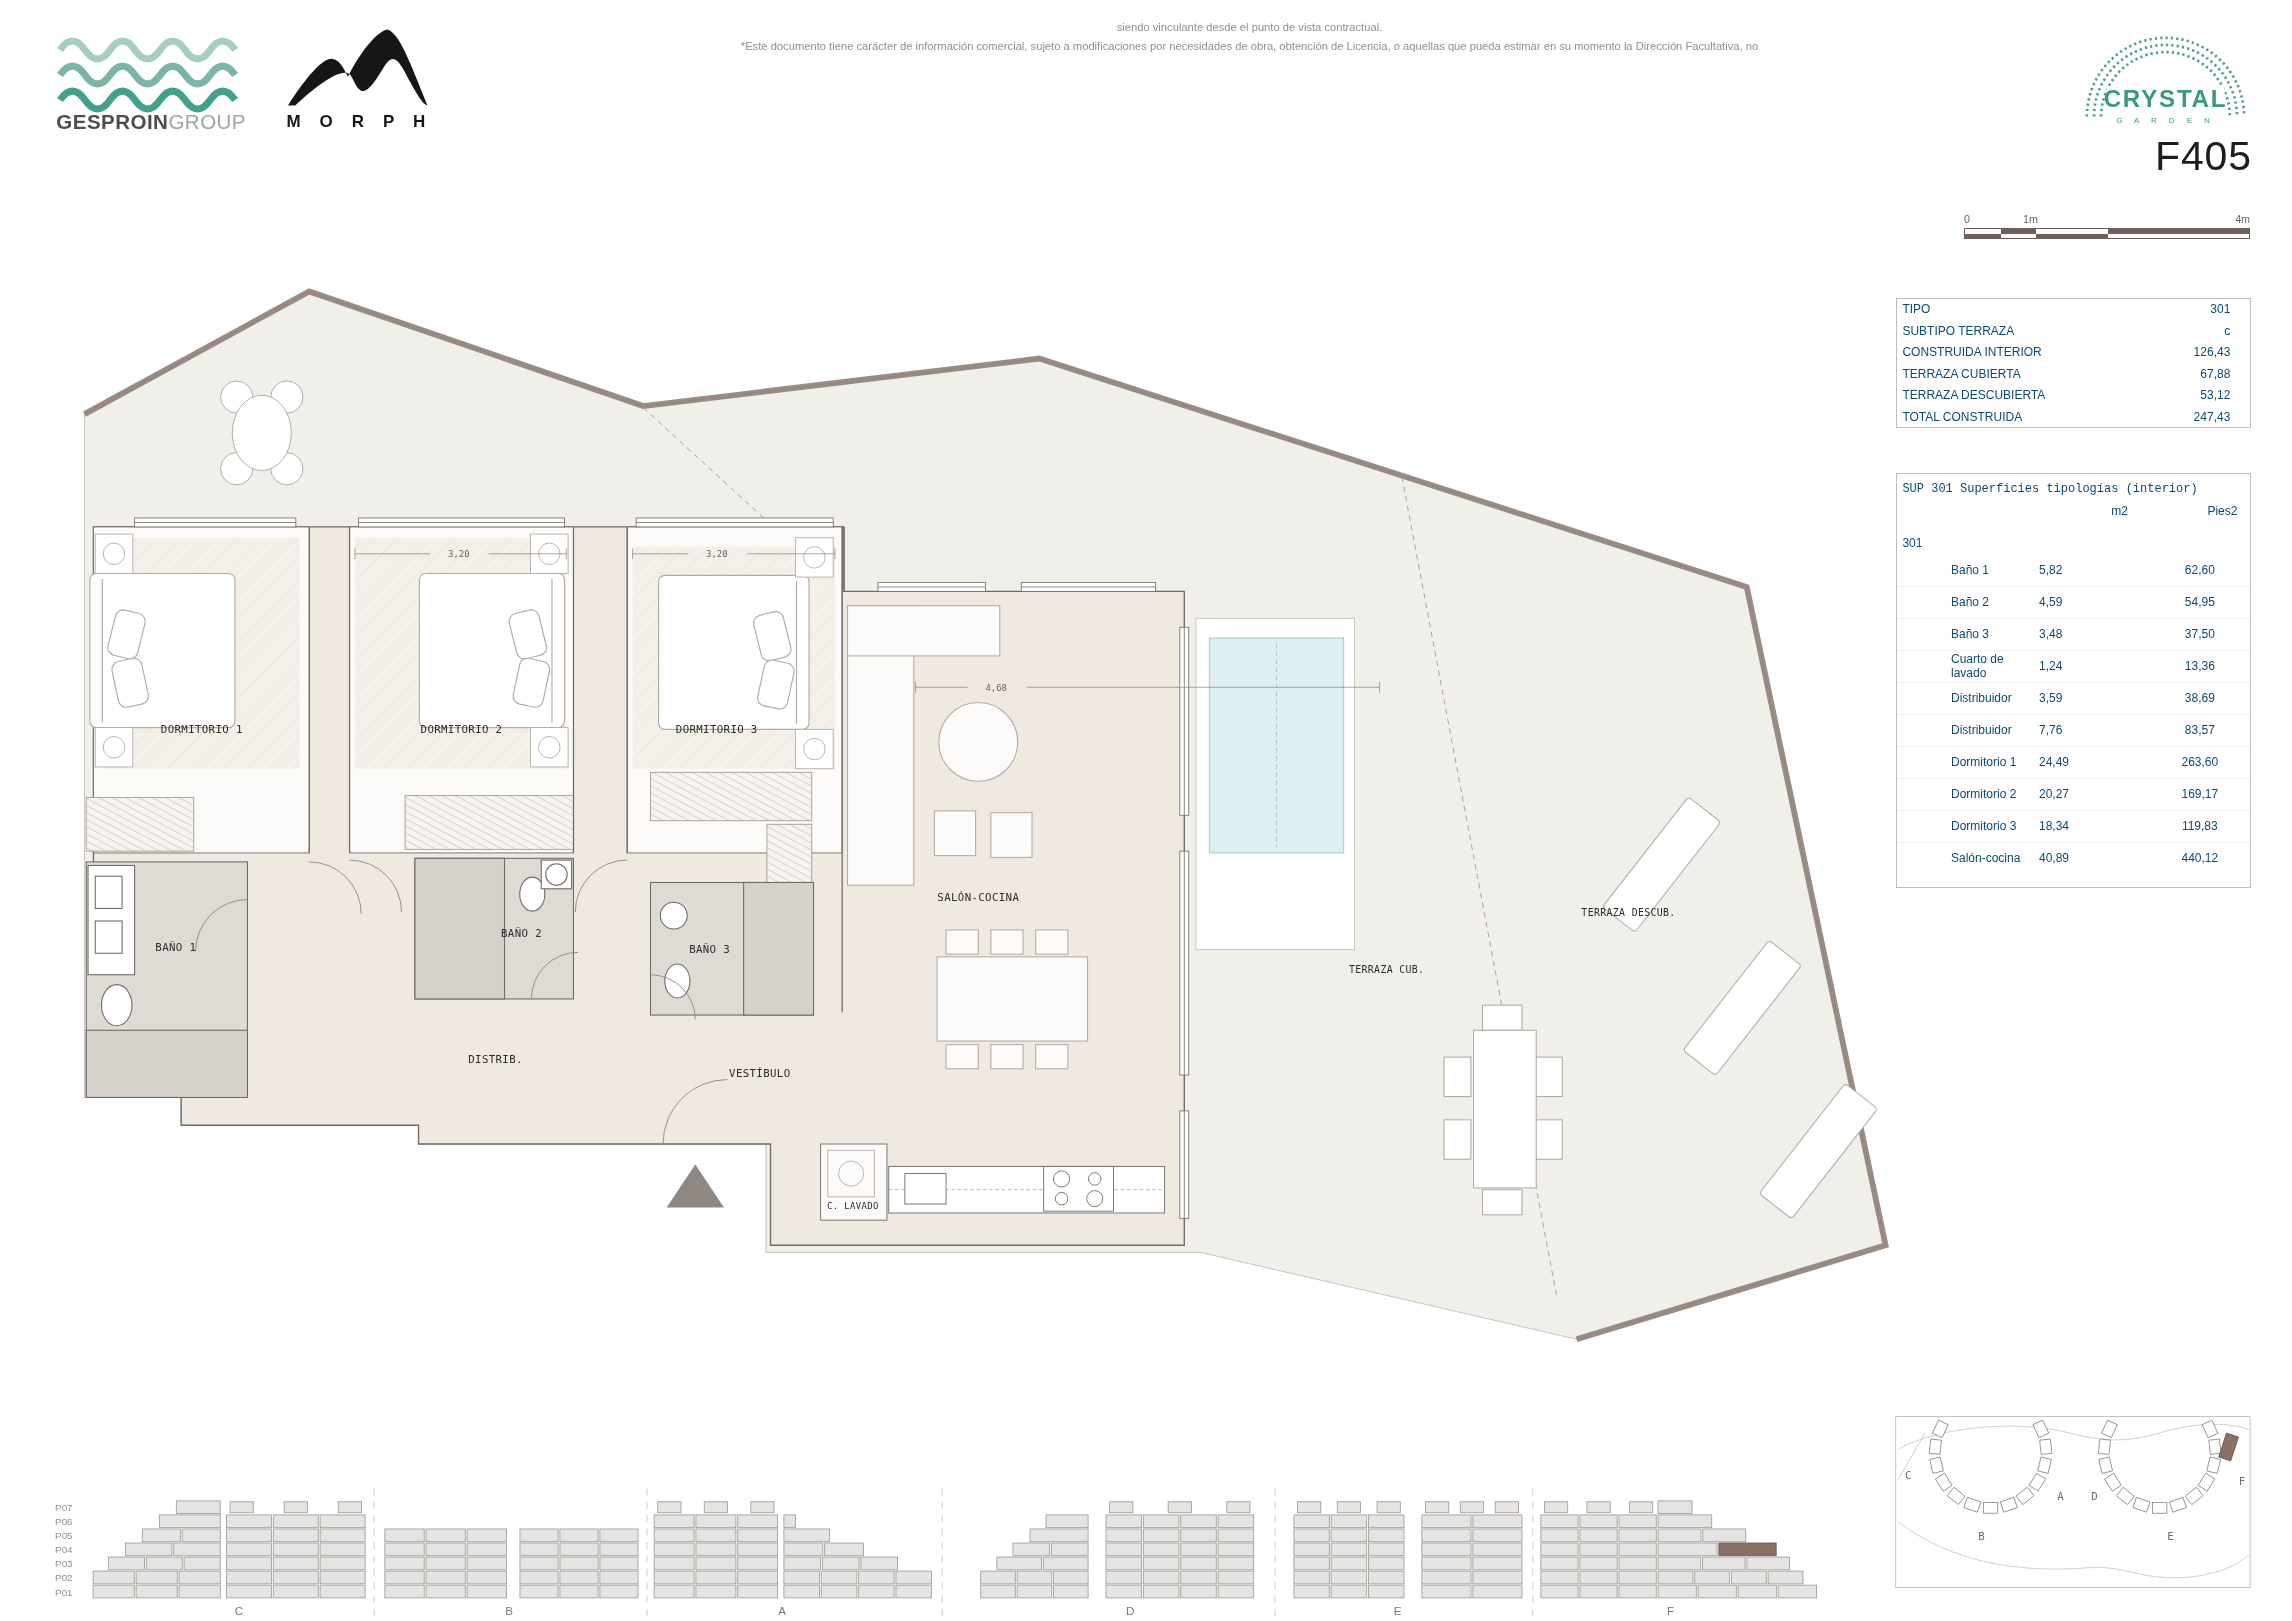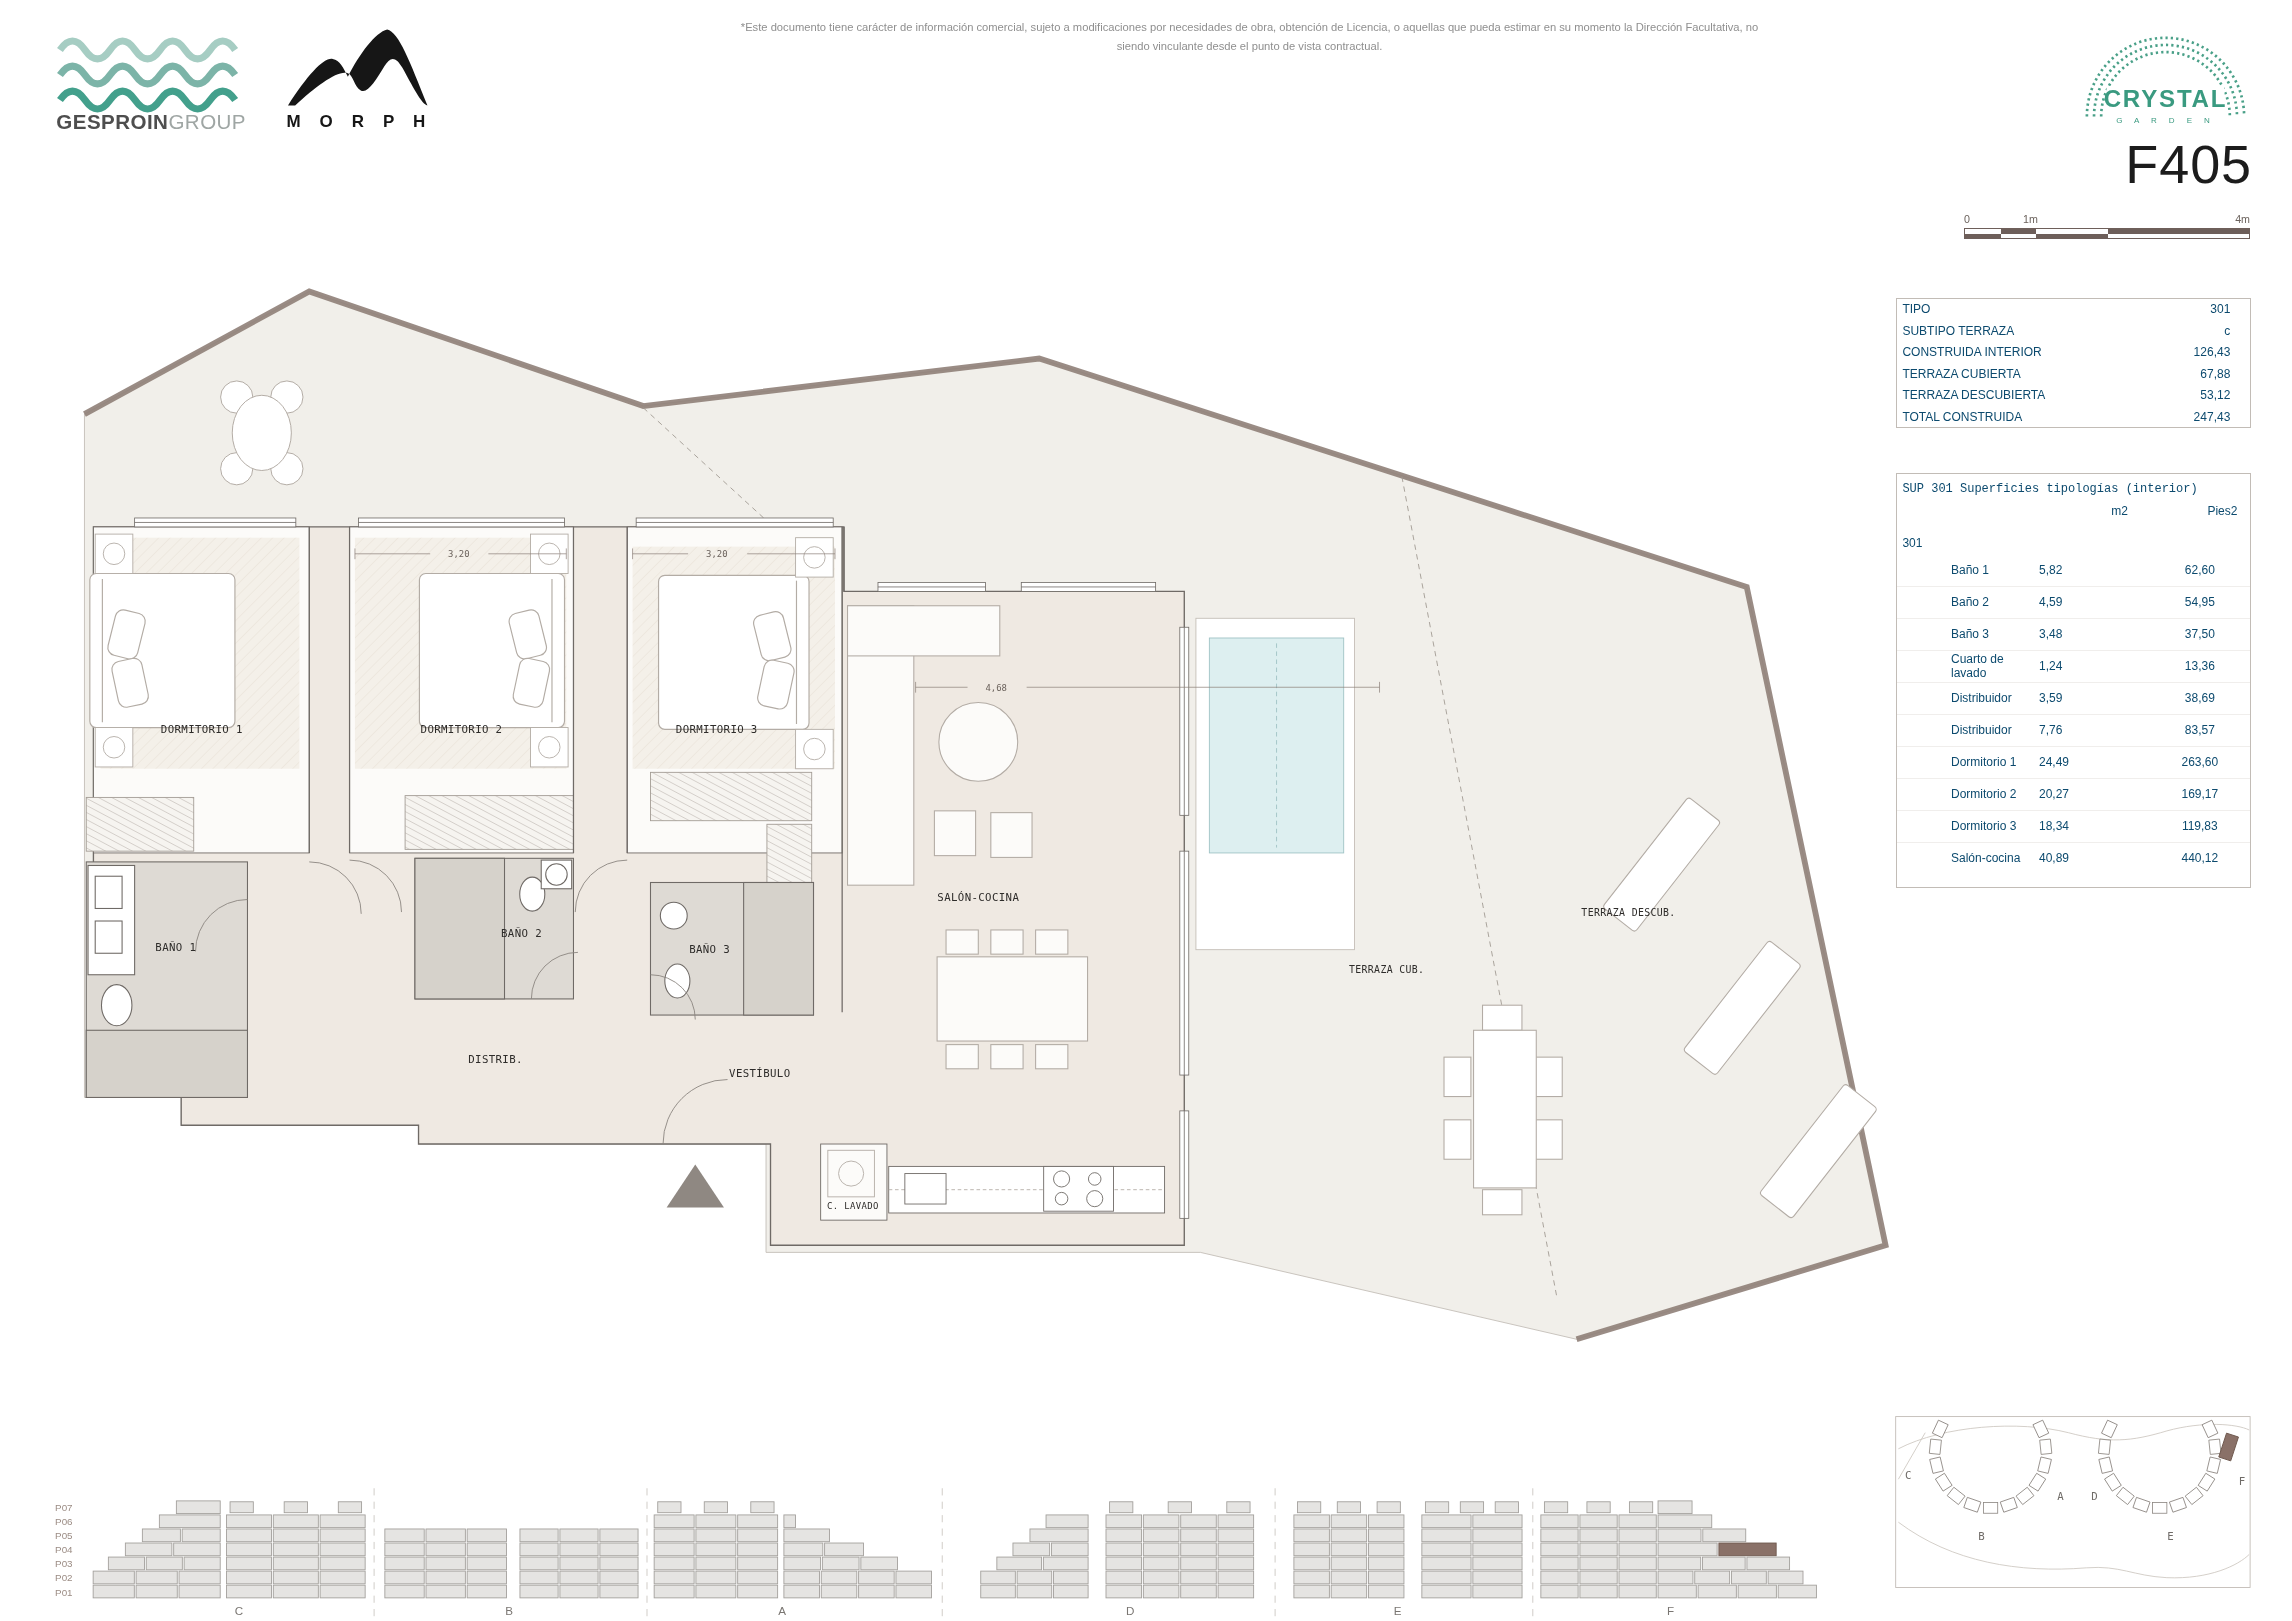--- a/index.html
+++ b/index.html
@@ -3,21 +3,21 @@
 <meta charset="utf-8">
 <style>
   html,body{margin:0;padding:0;background:#ffffff;}
   body{width:2293px;height:1621px;position:relative;overflow:hidden;
        font-family:"Liberation Sans", sans-serif;color:#7b7b7b;}
   .abs{position:absolute;}
   
   .disclaimer{left:627px;top:18px;width:1245px;text-align:center;
     font-size:11.2px;line-height:19px;color:#8f8f8f;}
   .unitcode{left:2051px;top:133px;width:201px;text-align:right;
-    font-size:54px;color:#1c1c1c;letter-spacing:0.9px;}
+    font-size:41px;color:#1c1c1c;letter-spacing:0.9px;}
   
   .scalebar{left:1964px;top:213px;width:286px;}
   .sb-labels{position:relative;height:15px;font-size:10.7px;color:#6b625c;}
   .sb-0{position:absolute;left:0;top:0;}
   .sb-1{position:absolute;left:59px;top:0;}
   .sb-4{position:absolute;right:0;top:0;}
   .sb-bar{height:10.7px;border:0.9px solid #6e5f5a;box-sizing:border-box;}
   .sb-row{display:flex;height:4.5px;}
   .sb-row div{height:4.5px;}
   .w{background:#ffffff;} .d{background:#6e5f5a;}
@@ -56,22 +56,22 @@
 </svg>
 
 <svg class="abs" style="left:279px;top:16px" width="161" height="118" viewBox="0 0 180 132">
   <path d="M10,100 C32,66 50,46 60,48 C68,49 72,58 77,68 C90,42 108,18 121,15
            C134,18 146,50 166,100 C160,100 148,76 138,58 C130,44 124,46 118,56
            C108,72 99,88 91,83 C84,79 83,66 77,64 C66,60 42,78 18,100 Z" fill="#161616"></path>
   <text class="ui" x="90" y="124" text-anchor="middle" font-size="19" font-weight="bold" letter-spacing="8" fill="#161616">M O R P H</text>
 </svg>
 
 <div class="abs disclaimer">
+  <div>siendo vinculante desde el punto de vista contractual.</div>
   <div>*Este documento tiene carácter de información comercial, sujeto a modificaciones por necesidades de obra, obtención de Licencia, o aquellas que pueda estimar en su momento la Dirección Facultativa, no</div>
-  <div>siendo vinculante desde el punto de vista contractual.</div>
 </div>
 
 <svg class="abs" style="left:2076px;top:10.7px" width="179" height="134" viewBox="0 0 200 150">
   <path d="M12,118 A88,88 0 0 1 188,118" fill="none" stroke="#49a088" stroke-width="3" stroke-dasharray="2.5,3.5"></path>
   <path d="M20,118 A80,80 0 0 1 180,118" fill="none" stroke="#49a088" stroke-width="3" stroke-dasharray="2.5,3.5"></path>
   <path d="M28,118 A72,72 0 0 1 172,118" fill="none" stroke="#49a088" stroke-width="3" stroke-dasharray="2.5,3.5"></path>
   <rect x="34" y="84" width="132" height="32" fill="#ffffff"></rect>
   <text class="ui" x="100" y="108" text-anchor="middle" font-size="27" font-weight="bold" letter-spacing="2" fill="#3a9a80">CRYSTAL</text>
   <text class="ui" x="100" y="125" text-anchor="middle" font-size="9" letter-spacing="5.5" fill="#3a9a80">G A R D E N</text>
 </svg>

